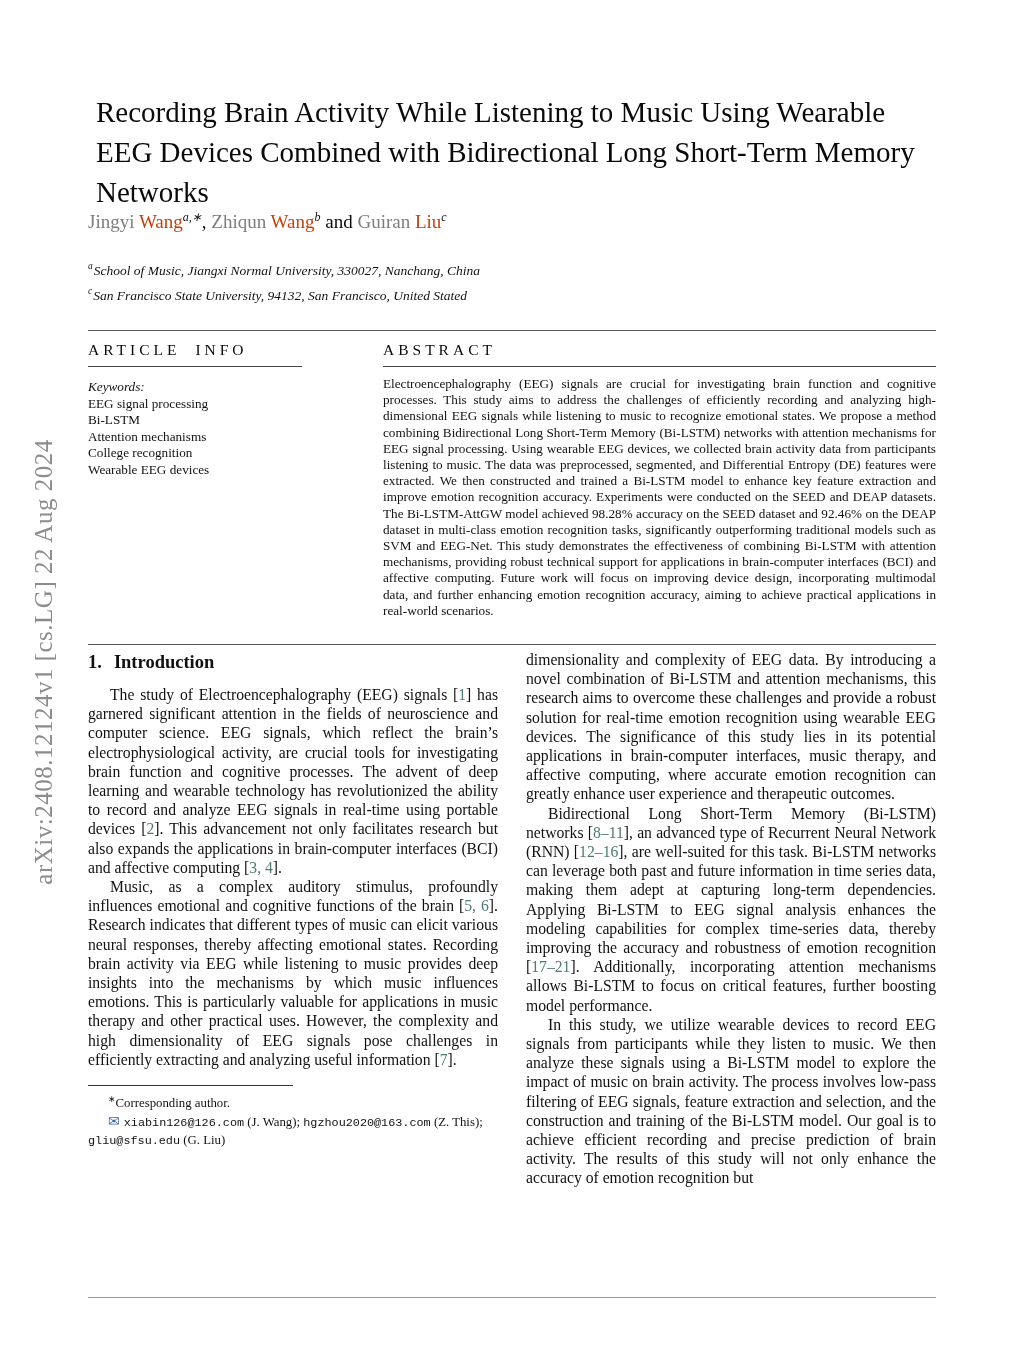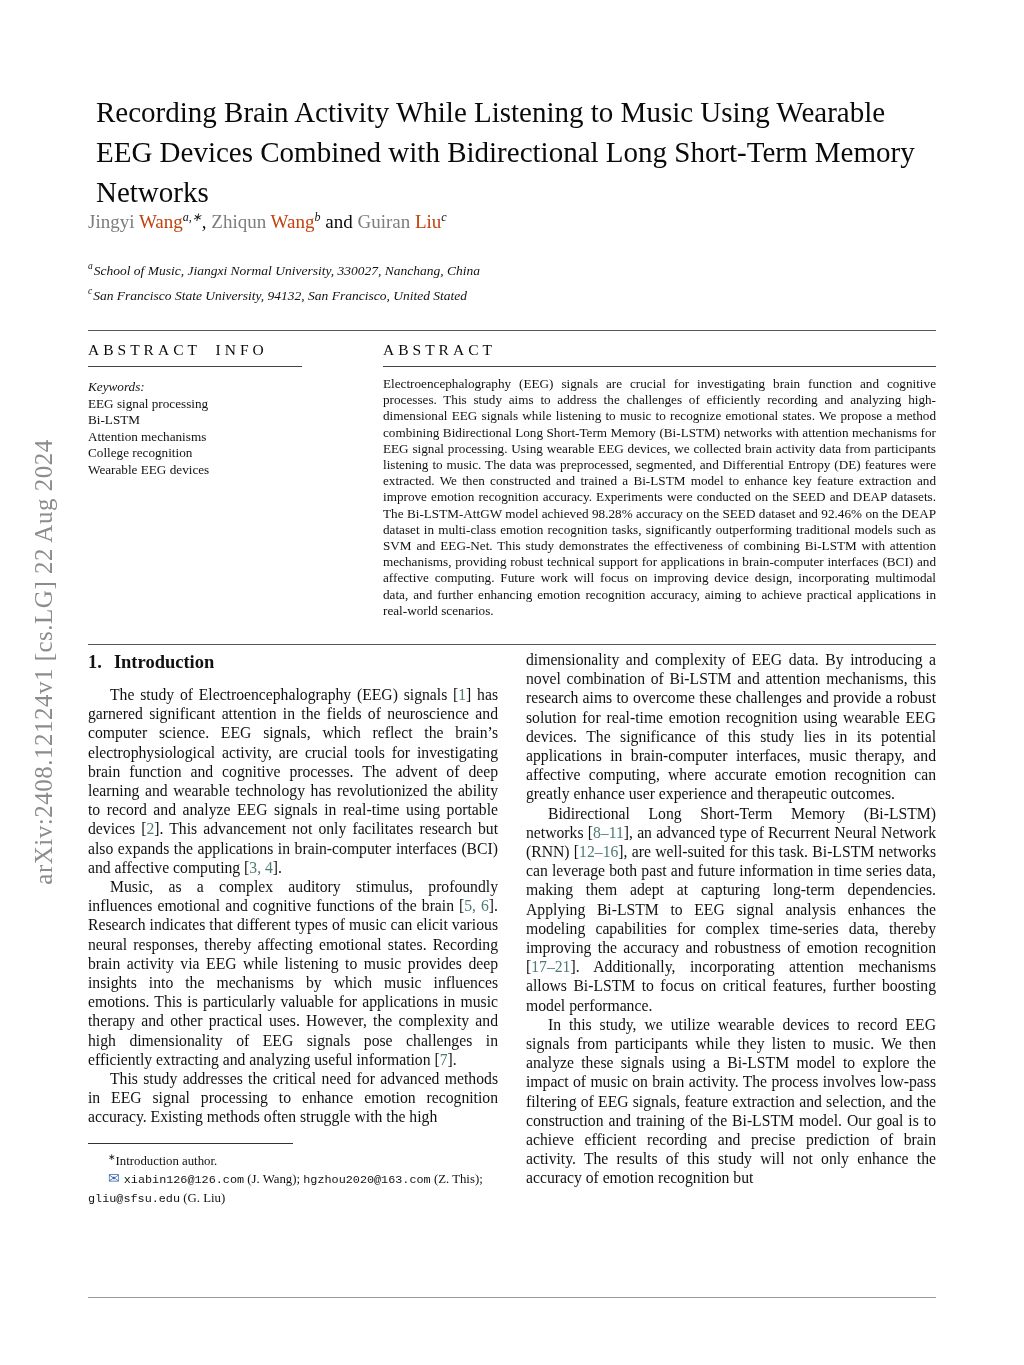--- a/index.html
+++ b/index.html
@@ -74,21 +74,21 @@
   </div>
 
   <div class="affiliations">
     <div><sup>a</sup><span>School of Music, Jiangxi Normal University, 330027, Nanchang, China</span></div>
     <div><sup>c</sup><span>San Francisco State University, 94132, San Francisco, United Stated</span></div>
   </div>
 
   <div class="rule rule-top"></div>
 
   <div class="article-info">
-    <div class="section-label">ABSTRACT INFO</div>
+    <div class="section-label">ARTICLE INFO</div>
     <div class="label-rule"></div>
     <div class="keywords">
       <div class="keywords-label">Keywords:</div>
       <div>EEG signal processing</div>
       <div>Bi-LSTM</div>
       <div>Attention mechanisms</div>
       <div>College recognition</div>
       <div>Wearable EEG devices</div>
     </div>
   </div>
@@ -98,25 +98,24 @@
     <div class="label-rule"></div>
     <div class="abstract-text">Electroencephalography (EEG) signals are crucial for investigating brain function and cognitive processes. This study aims to address the challenges of efficiently recording and analyzing high-dimensional EEG signals while listening to music to recognize emotional states. We propose a method combining Bidirectional Long Short-Term Memory (Bi-LSTM) networks with attention mechanisms for EEG signal processing. Using wearable EEG devices, we collected brain activity data from participants listening to music. The data was preprocessed, segmented, and Differential Entropy (DE) features were extracted. We then constructed and trained a Bi-LSTM model to enhance key feature extraction and improve emotion recognition accuracy. Experiments were conducted on the SEED and DEAP datasets. The Bi-LSTM-AttGW model achieved 98.28% accuracy on the SEED dataset and 92.46% on the DEAP dataset in multi-class emotion recognition tasks, significantly outperforming traditional models such as SVM and EEG-Net. This study demonstrates the effectiveness of combining Bi-LSTM with attention mechanisms, providing robust technical support for applications in brain-computer interfaces (BCI) and affective computing. Future work will focus on improving device design, incorporating multimodal data, and further enhancing emotion recognition accuracy, aiming to achieve practical applications in real-world scenarios.</div>
   </div>
 
   <div class="rule rule-mid"></div>
 
   <div class="col-left">
     <h2 class="intro-heading"><span class="sec-num">1.</span><span>Introduction</span></h2>
     <p class="body-par">The study of Electroencephalography (EEG) signals [<span class="cite">1</span>] has garnered significant attention in the fields of neuroscience and computer science. EEG signals, which reflect the brain’s electrophysiological activity, are crucial tools for investigating brain function and cognitive processes. The advent of deep learning and wearable technology has revolutionized the ability to record and analyze EEG signals in real-time using portable devices [<span class="cite">2</span>]. This advancement not only facilitates research but also expands the applications in brain-computer interfaces (BCI) and affective computing [<span class="cite">3, 4</span>].</p>
     <p class="body-par">Music, as a complex auditory stimulus, profoundly influences emotional and cognitive functions of the brain [<span class="cite">5, 6</span>]. Research indicates that different types of music can elicit various neural responses, thereby affecting emotional states. Recording brain activity via EEG while listening to music provides deep insights into the mechanisms by which music influences emotions. This is particularly valuable for applications in music therapy and other practical uses. However, the complexity and high dimensionality of EEG signals pose challenges in efficiently extracting and analyzing useful information [<span class="cite">7</span>].</p>
-    <p class="body-par">This study addresses the critical need for advanced methods in EEG signal processing to enhance emotion recognition accuracy. Existing methods often struggle with the high</p>
 
     <div class="footnote">
       <div class="fn-rule"></div>
-      <div class="fn-line"><sup>∗</sup><span>Introduction author.</span></div>
+      <div class="fn-line"><sup>∗</sup><span>Corresponding author.</span></div>
       <p class="fn-emails">
         <span class="env-icon">✉</span><span class="email">xiabin126@126.com</span><span> (J. Wang); </span><span class="email">hgzhou2020@163.com</span><span> (Z. This); </span><span class="email">gliu@sfsu.edu</span><span> (G. Liu)</span>
       </p>
     </div>
   </div>
 
   <div class="col-right">
     <p class="body-par cont">dimensionality and complexity of EEG data. By introducing a novel combination of Bi-LSTM and attention mechanisms, this research aims to overcome these challenges and provide a robust solution for real-time emotion recognition using wearable EEG devices. The significance of this study lies in its potential applications in brain-computer interfaces, music therapy, and affective computing, where accurate emotion recognition can greatly enhance user experience and therapeutic outcomes.</p>
     <p class="body-par">Bidirectional Long Short-Term Memory (Bi-LSTM) networks [<span class="cite">8–11</span>], an advanced type of Recurrent Neural Network (RNN) [<span class="cite">12–16</span>], are well-suited for this task. Bi-LSTM networks can leverage both past and future information in time series data, making them adept at capturing long-term dependencies. Applying Bi-LSTM to EEG signal analysis enhances the modeling capabilities for complex time-series data, thereby improving the accuracy and robustness of emotion recognition [<span class="cite">17–21</span>]. Additionally, incorporating attention mechanisms allows Bi-LSTM to focus on critical features, further boosting model performance.</p>
     <p class="body-par">In this study, we utilize wearable devices to record EEG signals from participants while they listen to music. We then analyze these signals using a Bi-LSTM model to explore the impact of music on brain activity. The process involves low-pass filtering of EEG signals, feature extraction and selection, and the construction and training of the Bi-LSTM model. Our goal is to achieve efficient recording and precise prediction of brain activity. The results of this study will not only enhance the accuracy of emotion recognition but</p>

